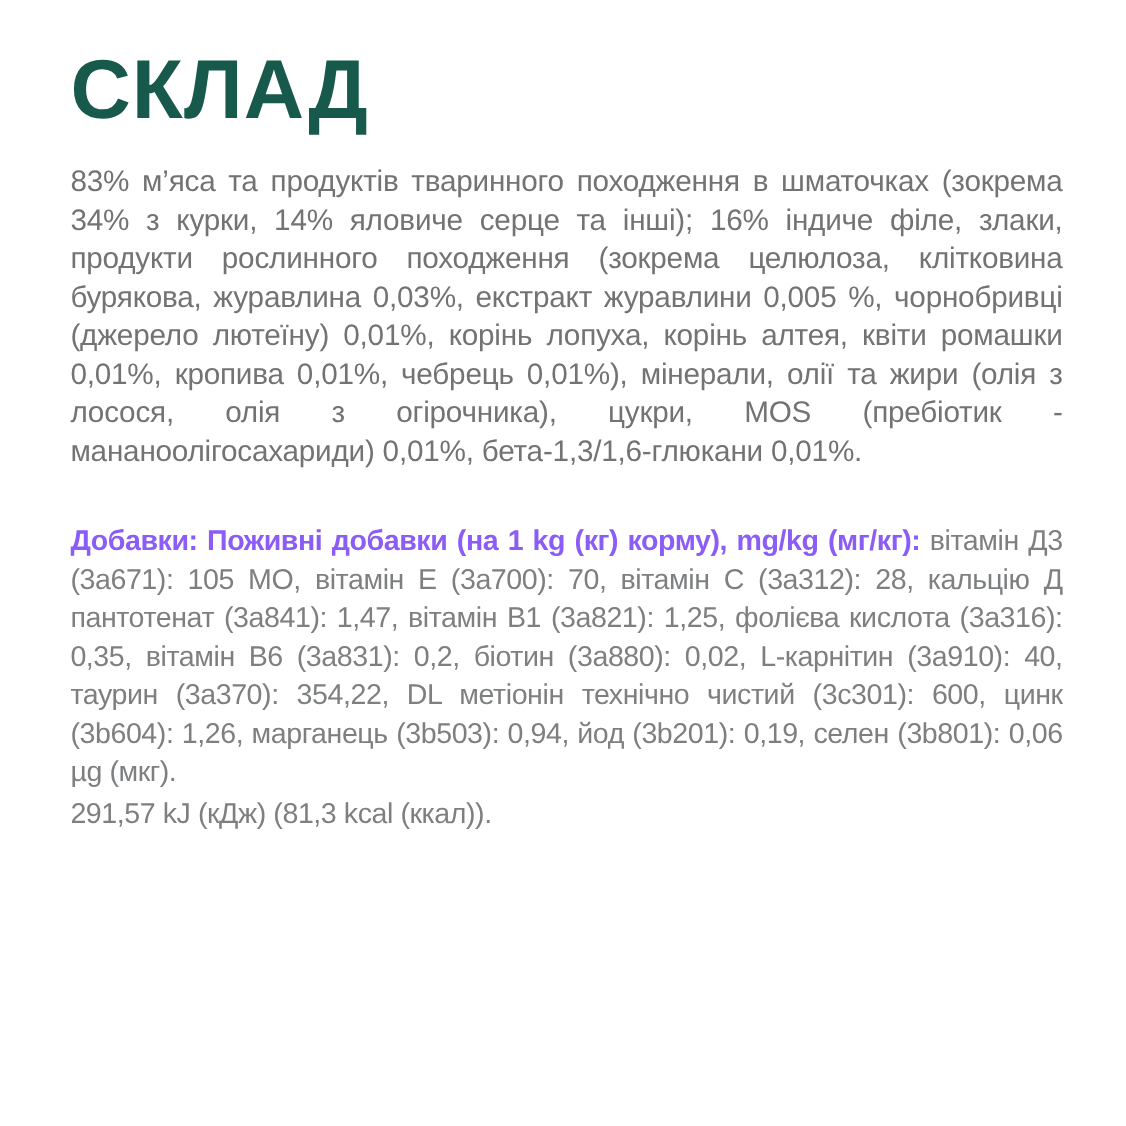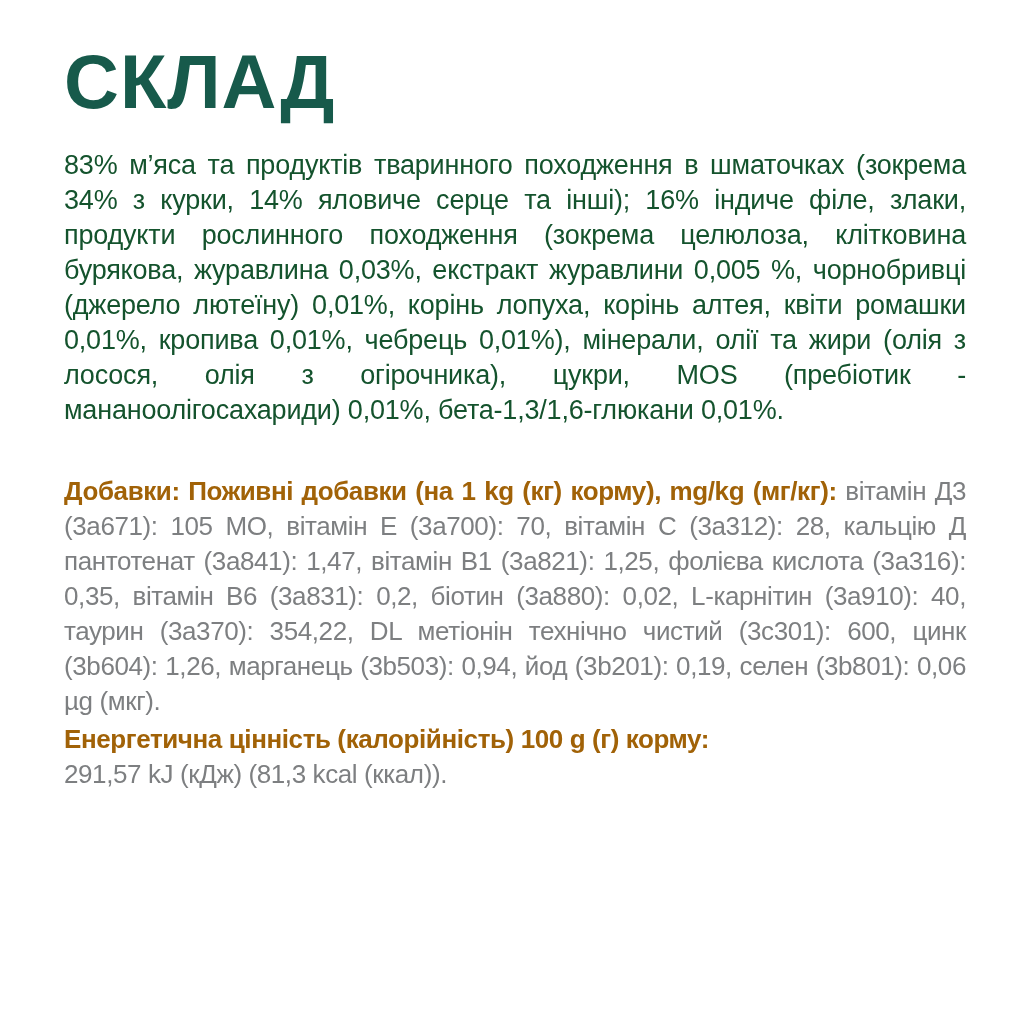--- a/index.html
+++ b/index.html
@@ -24,34 +24,34 @@
     line-height: 1.0;
     font-weight: 800;
     letter-spacing: 1px;
     color: #175A4B;
   }
   .composition {
     margin: 0 0 46px 0;
     font-size: 27px;
     line-height: 35px;
     text-align: justify;
-    color: #14532d;
+    color: #737373;
     letter-spacing: -0.2px;
   }
   .details p {
     margin: 0 0 3px 0;
     font-size: 26px;
     line-height: 35px;
     text-align: justify;
     color: #7D7F81;
     letter-spacing: -0.4px;
   }
   .details p strong {
     font-weight: 700;
-    color: #a16207;
+    color: #8b5cf6;
   }
   .details p.energy {
     text-align: left;
   }
   .details p.energy strong {
     display: block;
   }
   .details p.energy .value {
     display: block;
   }
@@ -65,19 +65,18 @@
 
   <p class="composition">83% м’яса та продуктів тваринного походження в шматочках (зокрема 34% з курки, 14% яловиче серце та інші); 16% індиче філе, злаки, продукти рослинного походження (зокрема целюлоза, клітковина бурякова, журавлина 0,03%, екстракт журавлини 0,005 %, чорнобривці (джерело лютеїну) 0,01%, корінь лопуха, корінь алтея, квіти ромашки 0,01%, кропива 0,01%, чебрець 0,01%), мінерали, олії та жири (олія з лосося, олія з огірочника), цукри, MOS (пребіотик - мананоолігосахариди) 0,01%, бета-1,3/1,6-глюкани 0,01%.</p>
 
   <div class="details">
 
     <p><strong>Добавки: Поживні добавки (на 1 kg (кг) корму), mg/kg (мг/кг):</strong> <span>вітамін Д3 (3а671): 105 МО, вітамін Е (3а700): 70, вітамін С (3а312): 28, кальцію Д пантотенат (3а841): 1,47, вітамін В1 (3а821): 1,25, фолієва кислота (3а316): 0,35, вітамін В6 (3а831): 0,2, біотин (3а880): 0,02, L-карнітин (3а910): 40, таурин (3а370): 354,22, DL метіонін технічно чистий (3с301): 600, цинк (3b604): 1,26, марганець (3b503): 0,94, йод (3b201): 0,19, селен (3b801): 0,06 µg (мкг).</span></p>
 
 
 
     <p class="energy">
-        <strong>Енергетична цінність (калорійність) 100 g (г) корму:</strong>
         <span class="value">291,57 kJ (кДж) (81,3 kcal (ккал)).</span>
       </p>
 
   </div>
 
 </div>
 
 </body></html>

